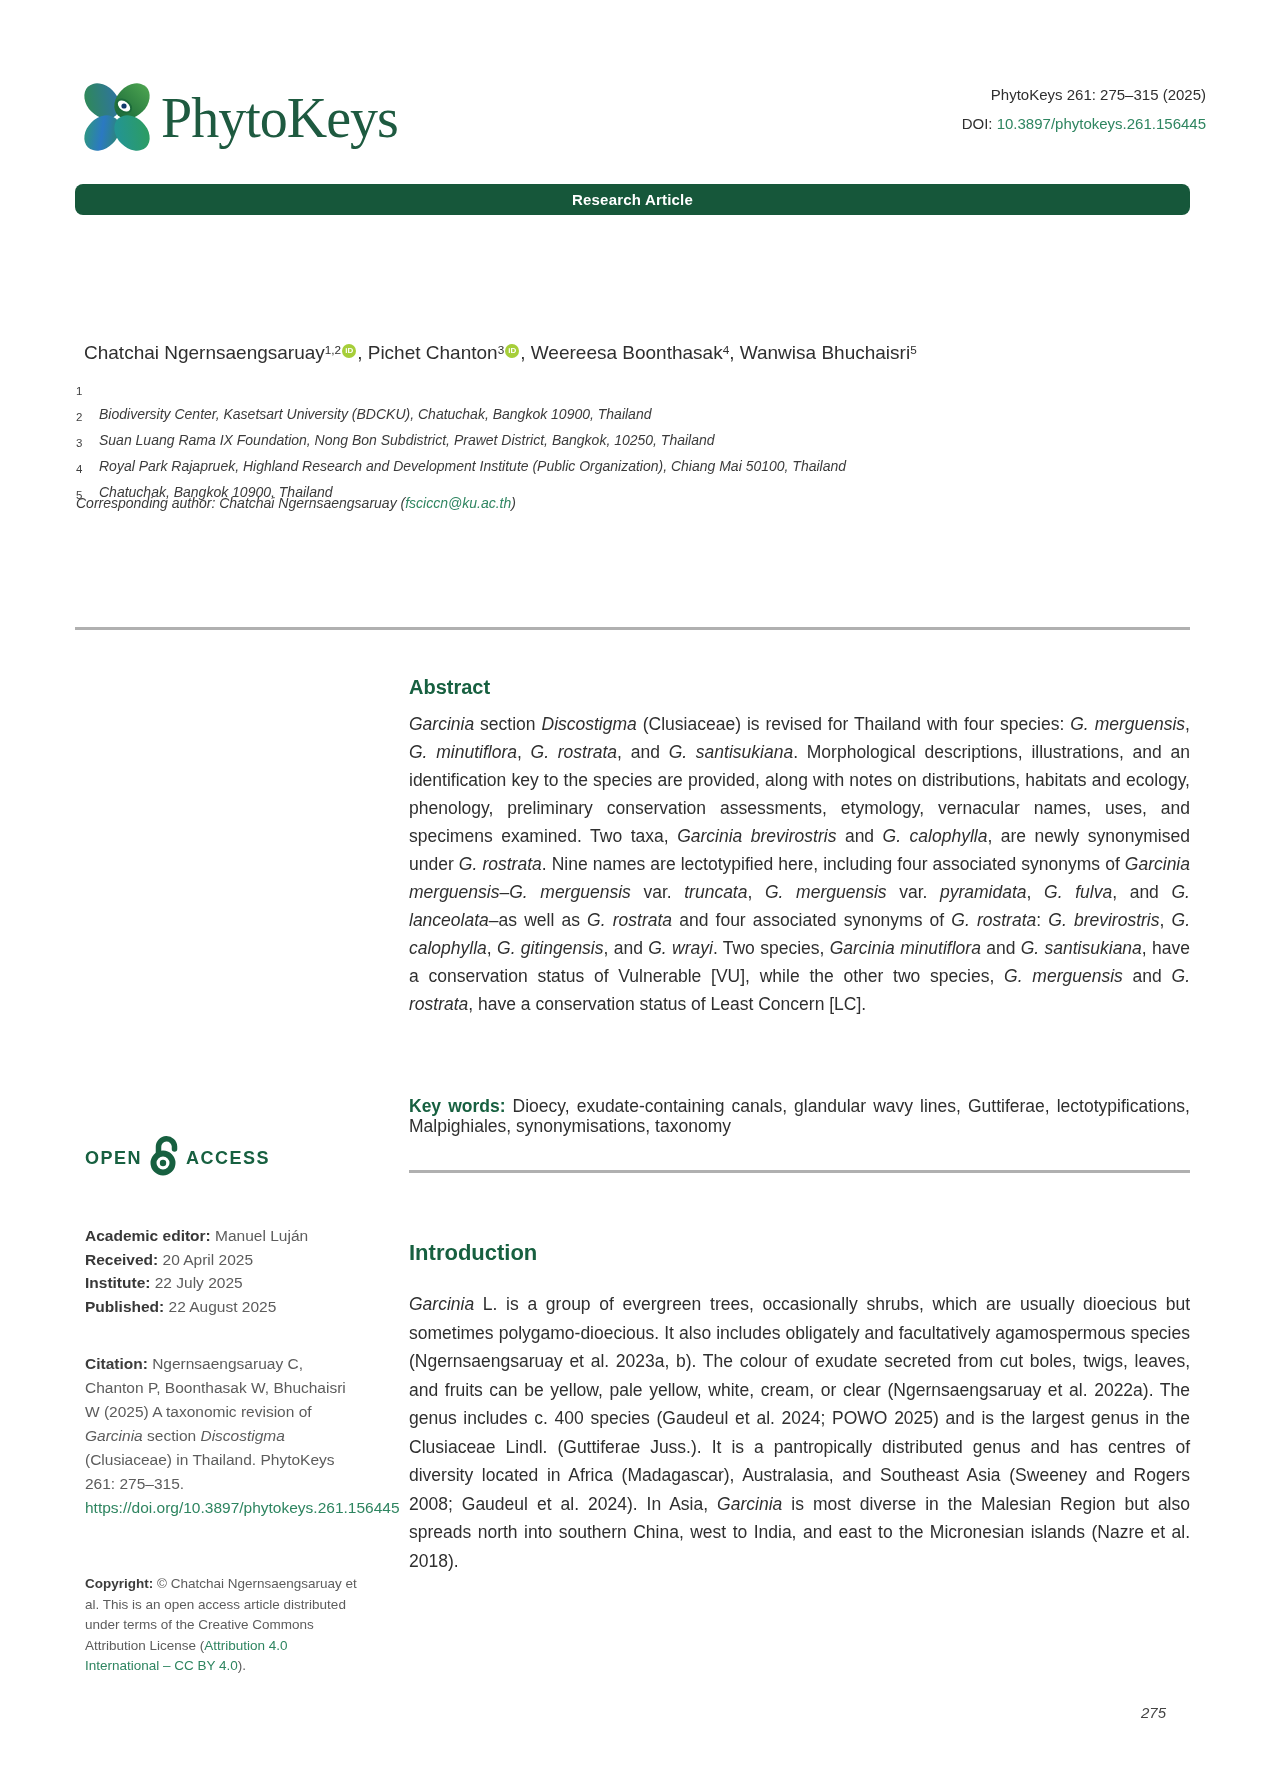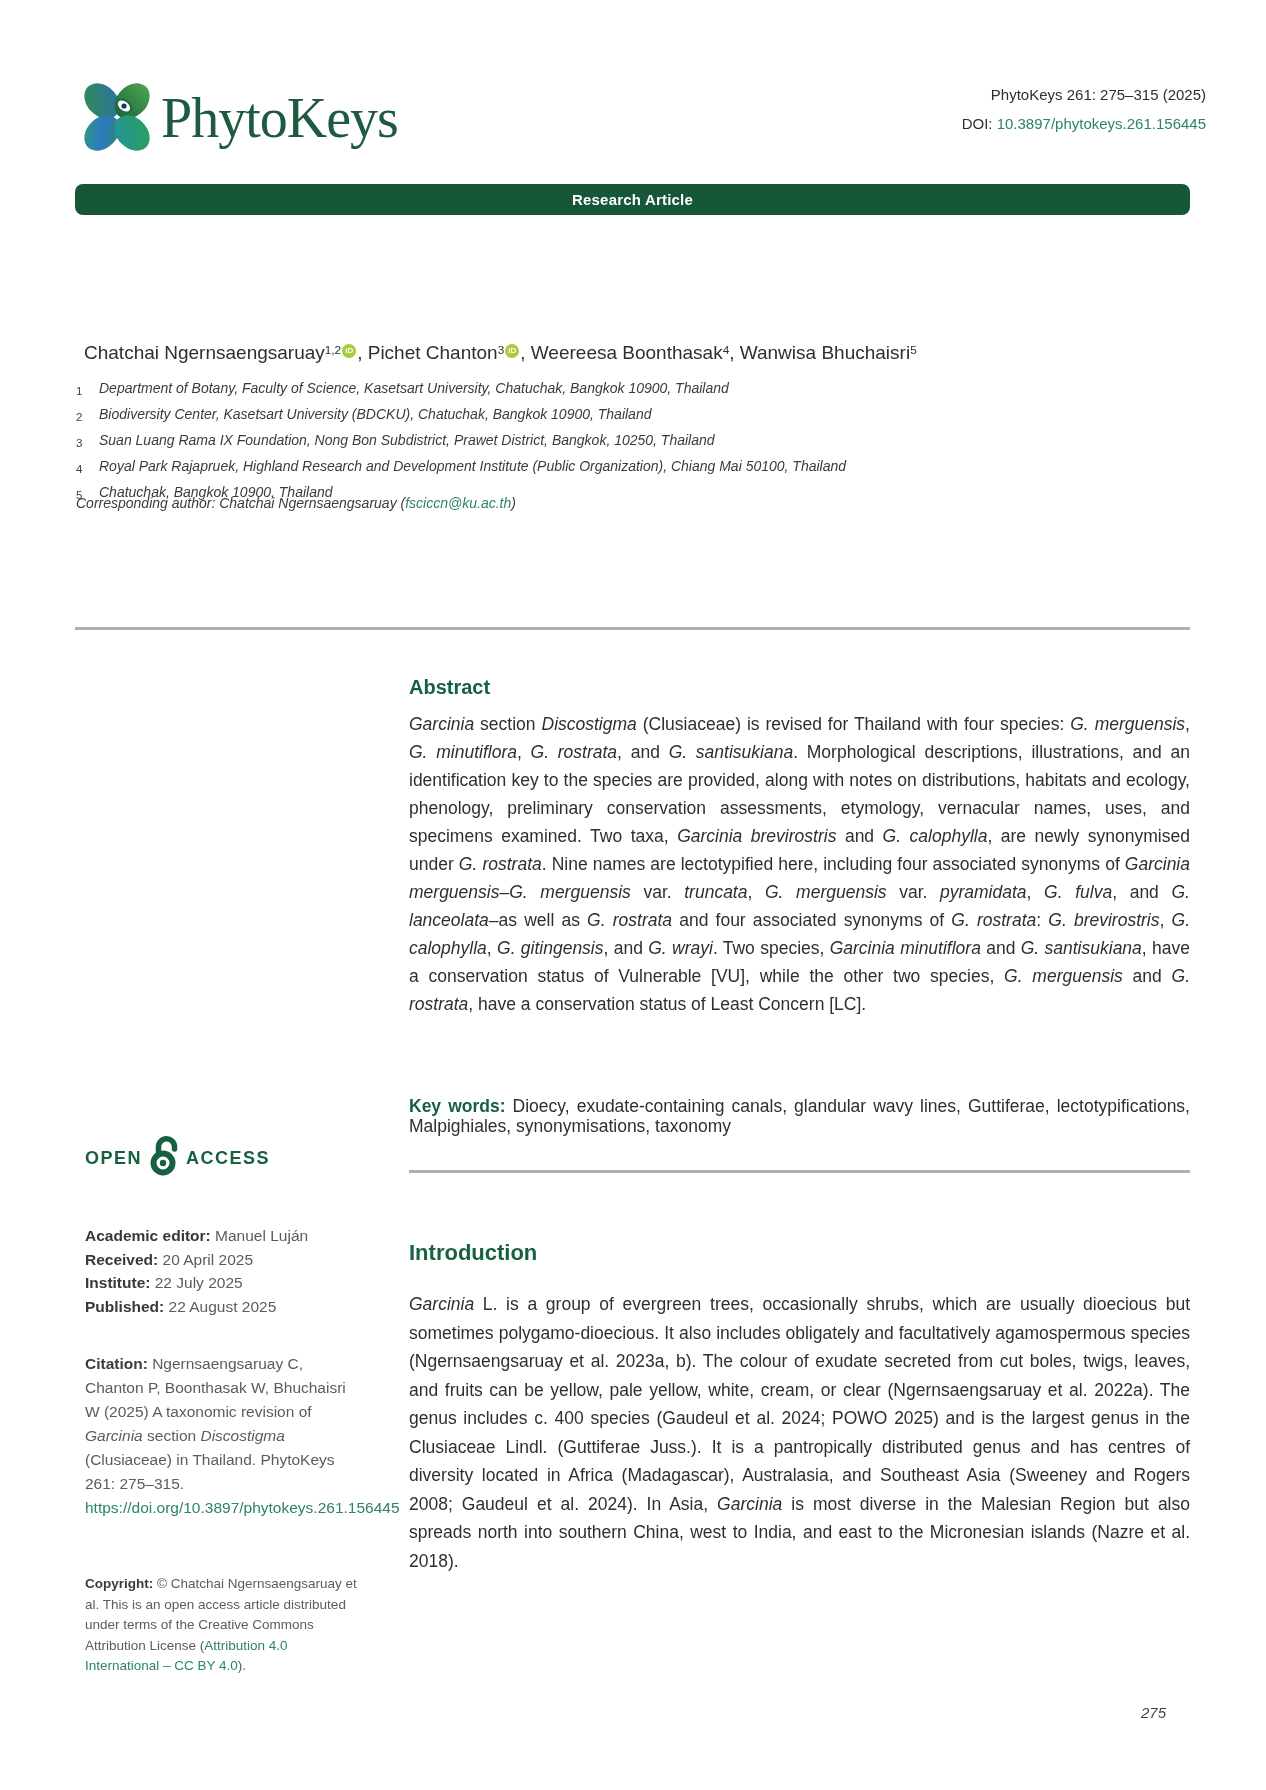--- a/index.html
+++ b/index.html
@@ -110,21 +110,20 @@
   </div>
 
   <div class="banner">Research Article</div>
 
 
   <div class="authors"><span>Chatchai Ngernsaengsaruay</span><span class="sup">1,2</span><span class="orcid-badge">iD</span><span>, Pichet Chanton</span><span class="sup">3</span><span class="orcid-badge">iD</span><span>, Weereesa Boonthasak</span><span class="sup">4</span><span>, Wanwisa Bhuchaisri</span><span class="sup">5</span></div>
 
   <div class="affs">
     <div class="aff-row">
       <span class="aff-num">1</span>
-      <span class="aff-text">Department of Botany, Faculty of Science, Kasetsart University, Chatuchak, Bangkok 10900, Thailand</span>
     </div>
     <div class="aff-row">
       <span class="aff-num">2</span>
       <span class="aff-text">Biodiversity Center, Kasetsart University (BDCKU), Chatuchak, Bangkok 10900, Thailand</span>
     </div>
     <div class="aff-row">
       <span class="aff-num">3</span>
       <span class="aff-text">Suan Luang Rama IX Foundation, Nong Bon Subdistrict, Prawet District, Bangkok, 10250, Thailand</span>
     </div>
     <div class="aff-row">

